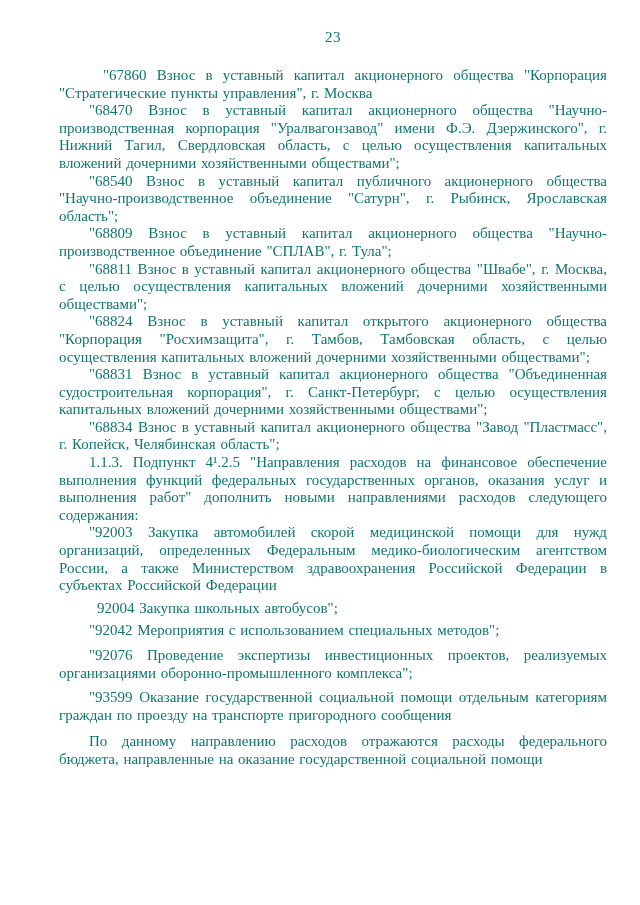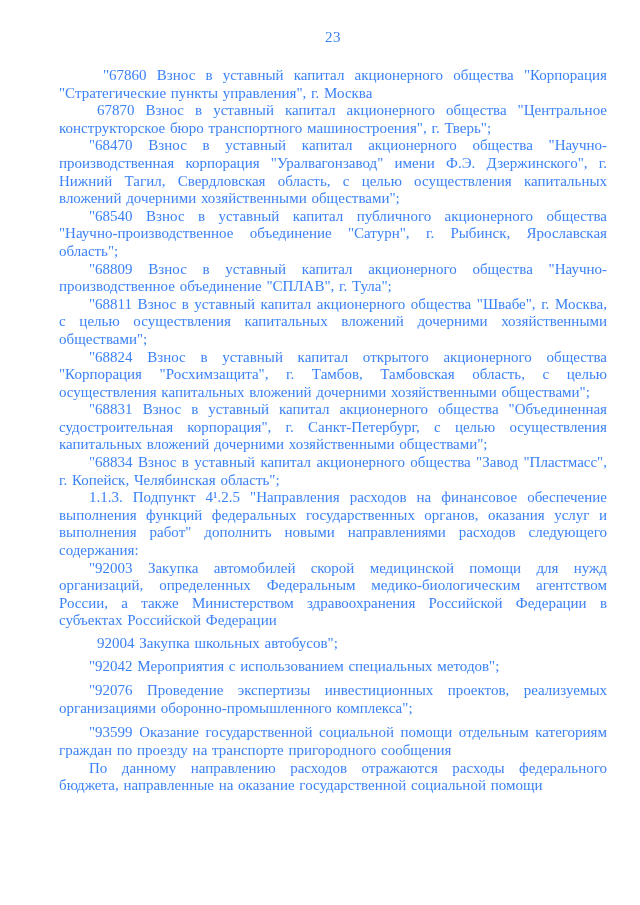--- a/index.html
+++ b/index.html
@@ -8,21 +8,21 @@
     background: #ffffff;
   }
   .page {
     position: relative;
     width: 640px;
     height: 905px;
     box-sizing: border-box;
     background: #ffffff;
     padding: 29px 33px 0 59px;
     font-family: "Liberation Serif", "DejaVu Serif", serif;
-    color: #3b82f6;
+    color: #0f766e;
     overflow: hidden;
   }
   .page-number {
     text-align: center;
     font-size: 15px;
     line-height: 17px;
     margin-bottom: 21px;
     letter-spacing: 0.5px;
   }
   .doc-body {
@@ -33,30 +33,29 @@
     font-size: 15px;
     line-height: 17.6px;
     text-align: justify;
     text-indent: 30px;
     word-spacing: 1px;
   }
   p.para.indent-xl { text-indent: 44px; }
   p.para.indent-lg { text-indent: 38px; }
   p.para.gap-sm { margin-top: 5px; }
   p.para.gap-md { margin-top: 7px; }
-  p.para.gap-lg { }
+  p.para.gap-lg { margin-top: 9px; }
 </style>
 </head>
 <body>
 
 <div class="page">
   <div class="page-number">23</div>
   <div class="doc-body">
     <p class="para indent-xl">"67860 Взнос в уставный капитал акционерного общества "Корпорация "Стратегические пункты управления", г. Москва</p>
-    <p class="para indent-lg">67870 Взнос в уставный капитал акционерного общества "Центральное конструкторское бюро транспортного машиностроения", г. Тверь";</p>
     <p class="para">"68470 Взнос в уставный капитал акционерного общества "Научно-производственная корпорация "Уралвагонзавод" имени Ф.Э. Дзержинского", г. Нижний Тагил, Свердловская область, с целью осуществления капитальных вложений дочерними хозяйственными обществами";</p>
     <p class="para">"68540 Взнос в уставный капитал публичного акционерного общества "Научно-производственное объединение "Сатурн", г. Рыбинск, Ярославская область";</p>
     <p class="para">"68809 Взнос в уставный капитал акционерного общества "Научно-производственное объединение "СПЛАВ", г. Тула";</p>
     <p class="para">"68811 Взнос в уставный капитал акционерного общества "Швабе", г. Москва, с целью осуществления капитальных вложений дочерними хозяйственными обществами";</p>
     <p class="para">"68824 Взнос в уставный капитал открытого акционерного общества "Корпорация "Росхимзащита", г. Тамбов, Тамбовская область, с целью осуществления капитальных вложений дочерними хозяйственными обществами";</p>
     <p class="para">"68831 Взнос в уставный капитал акционерного общества "Объединенная судостроительная корпорация", г. Санкт-Петербург, с целью осуществления капитальных вложений дочерними хозяйственными обществами";</p>
     <p class="para">"68834 Взнос в уставный капитал акционерного общества "Завод "Пластмасс", г. Копейск, Челябинская область";</p>
     <p class="para">1.1.3. Подпункт 4¹.2.5 "Направления расходов на финансовое обеспечение выполнения функций федеральных государственных органов, оказания услуг и выполнения работ" дополнить новыми направлениями расходов следующего содержания:</p>
     <p class="para">"92003 Закупка автомобилей скорой медицинской помощи для нужд организаций, определенных Федеральным медико-биологическим агентством России, а также Министерством здравоохранения Российской Федерации в субъектах Российской Федерации</p>
     <p class="para gap-sm indent-lg">92004 Закупка школьных автобусов";</p>

